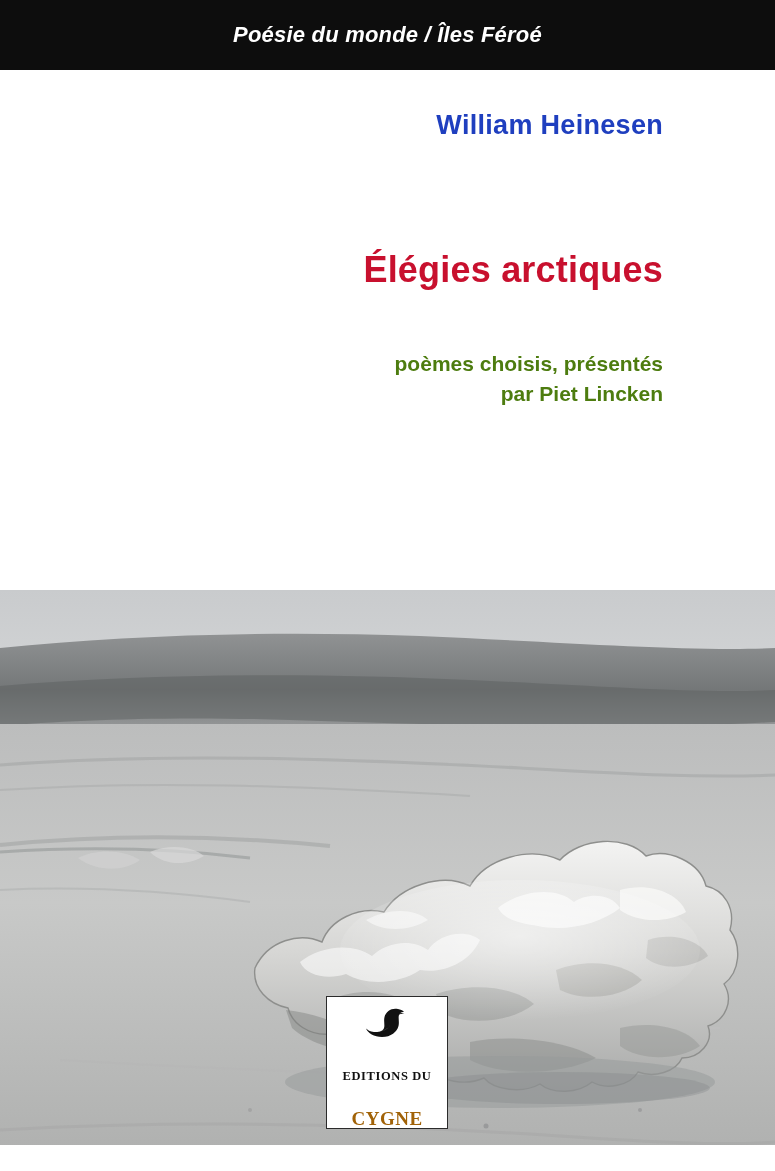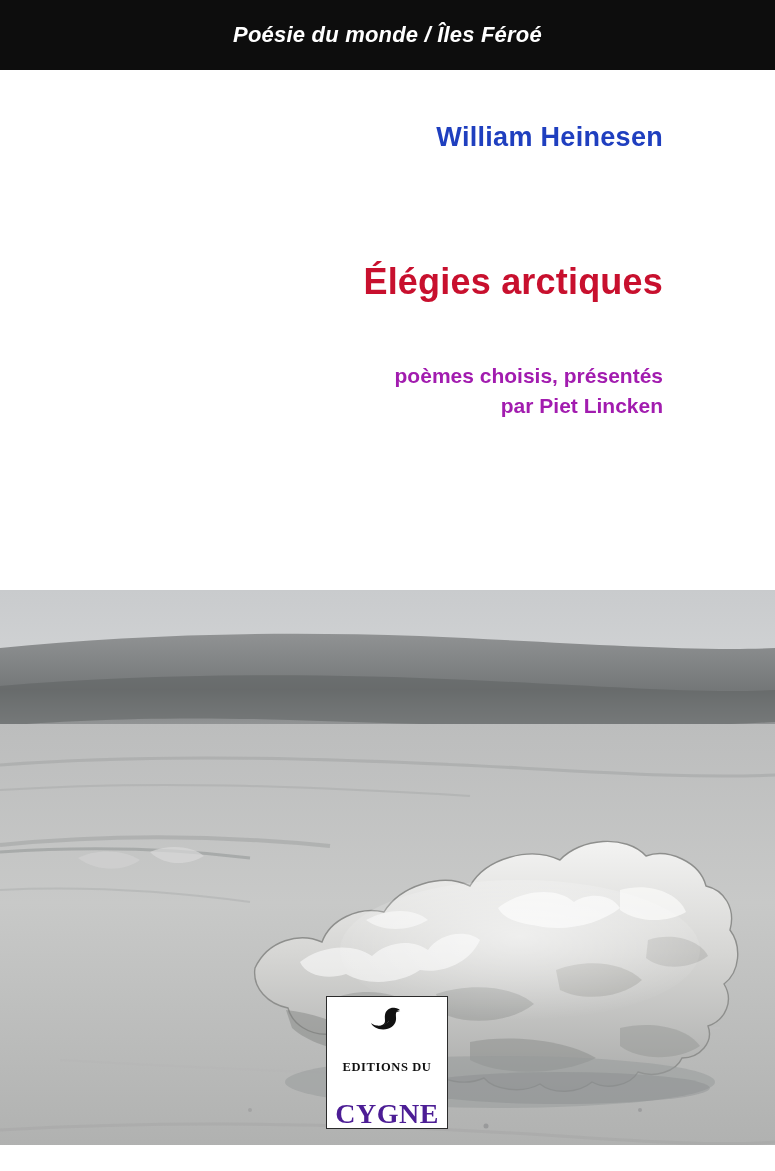--- a/index.html
+++ b/index.html
@@ -44,36 +44,36 @@
     position: absolute;
     left: 0;
     top: 70px;
     width: 775px;
     height: 520px;
     padding-right: 112px;
     box-sizing: border-box;
     text-align: right;
   }
   .author {
-    margin-top: 52px;
+    margin-top: 40px;
     color: #1f3fbf;
     font-size: 27px;
     font-weight: bold;
     letter-spacing: 0.3px;
   }
   .book-title {
     margin-top: 108px;
     color: #c8102e;
     font-size: 36px;
     font-weight: bold;
     letter-spacing: 0.2px;
   }
   .subtitle {
     margin-top: 58px;
-    color: #a21caf;
+    color: #4d7c0f;
     font-size: 21px;
     font-weight: bold;
     line-height: 1.42;
   }
   .subtitle .line {
     display: block;
   }
 
   
   .photo {
@@ -116,23 +116,23 @@
     font-family: "Liberation Serif", serif;
     font-weight: bold;
     font-size: 12.5px;
     letter-spacing: 0.6px;
     color: #111111;
     margin-top: 2px;
   }
   .logo-line2 {
     font-family: "Liberation Serif", serif;
     font-weight: bold;
-    font-size: 28px;
+    font-size: 19px;
     letter-spacing: 0.5px;
-    color: #4c1d95;
+    color: #a16207;
     line-height: 1;
     margin-top: 1px;
   }
 </style>
 </head>
 <body>
 
 <div class="page">
 
   <div class="banner">

